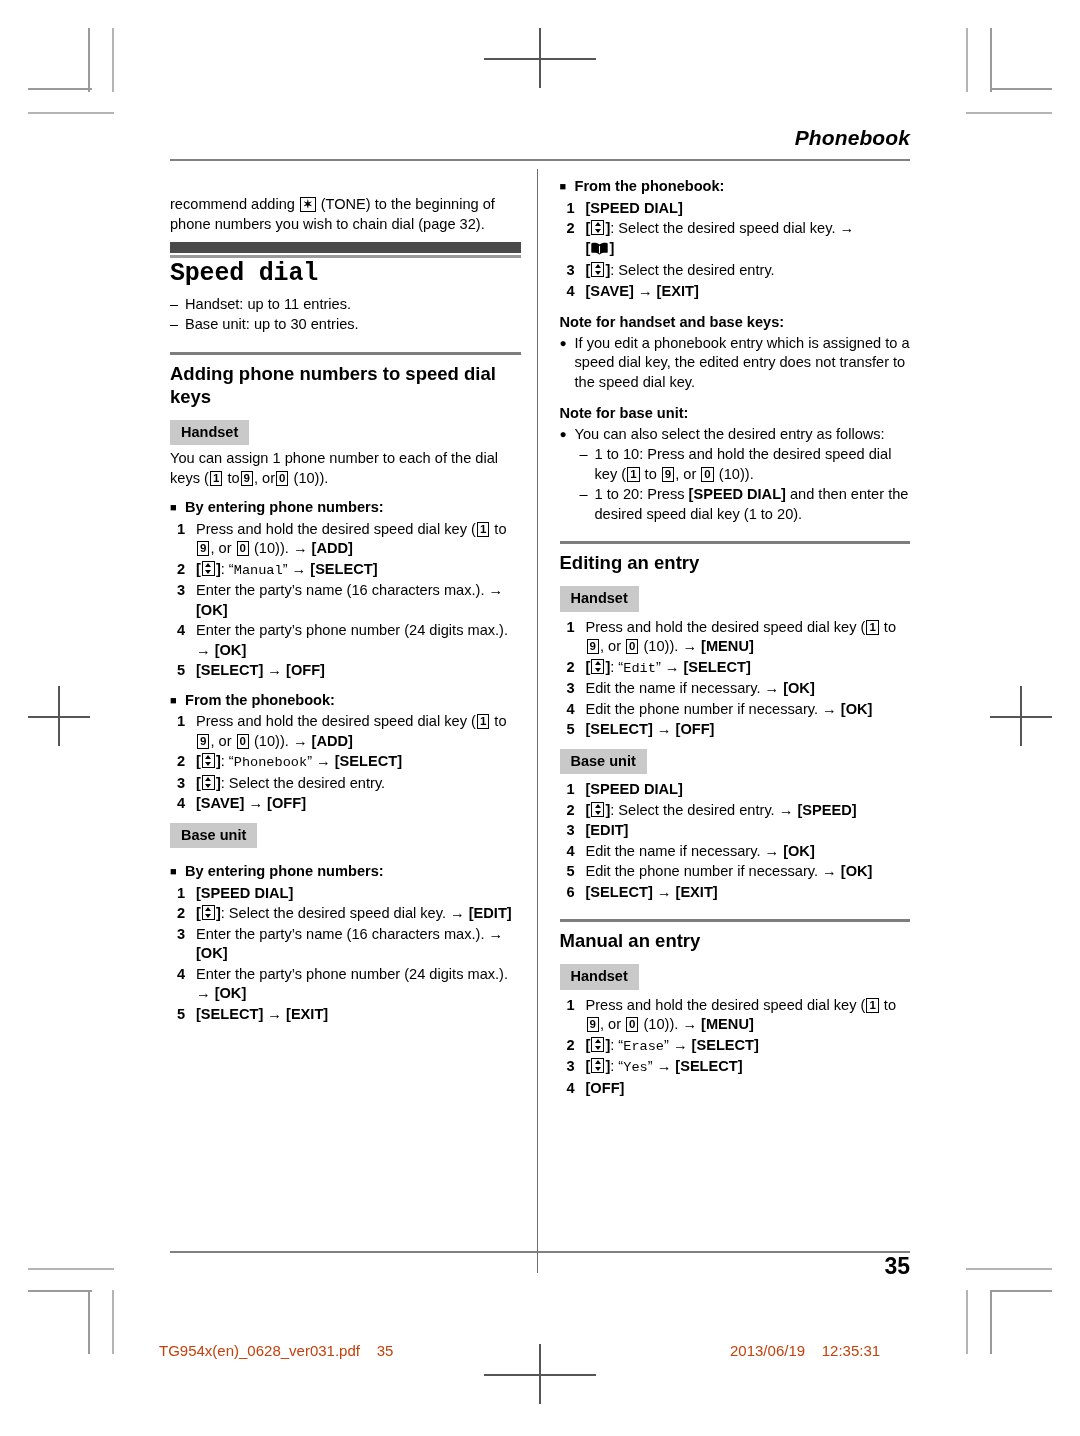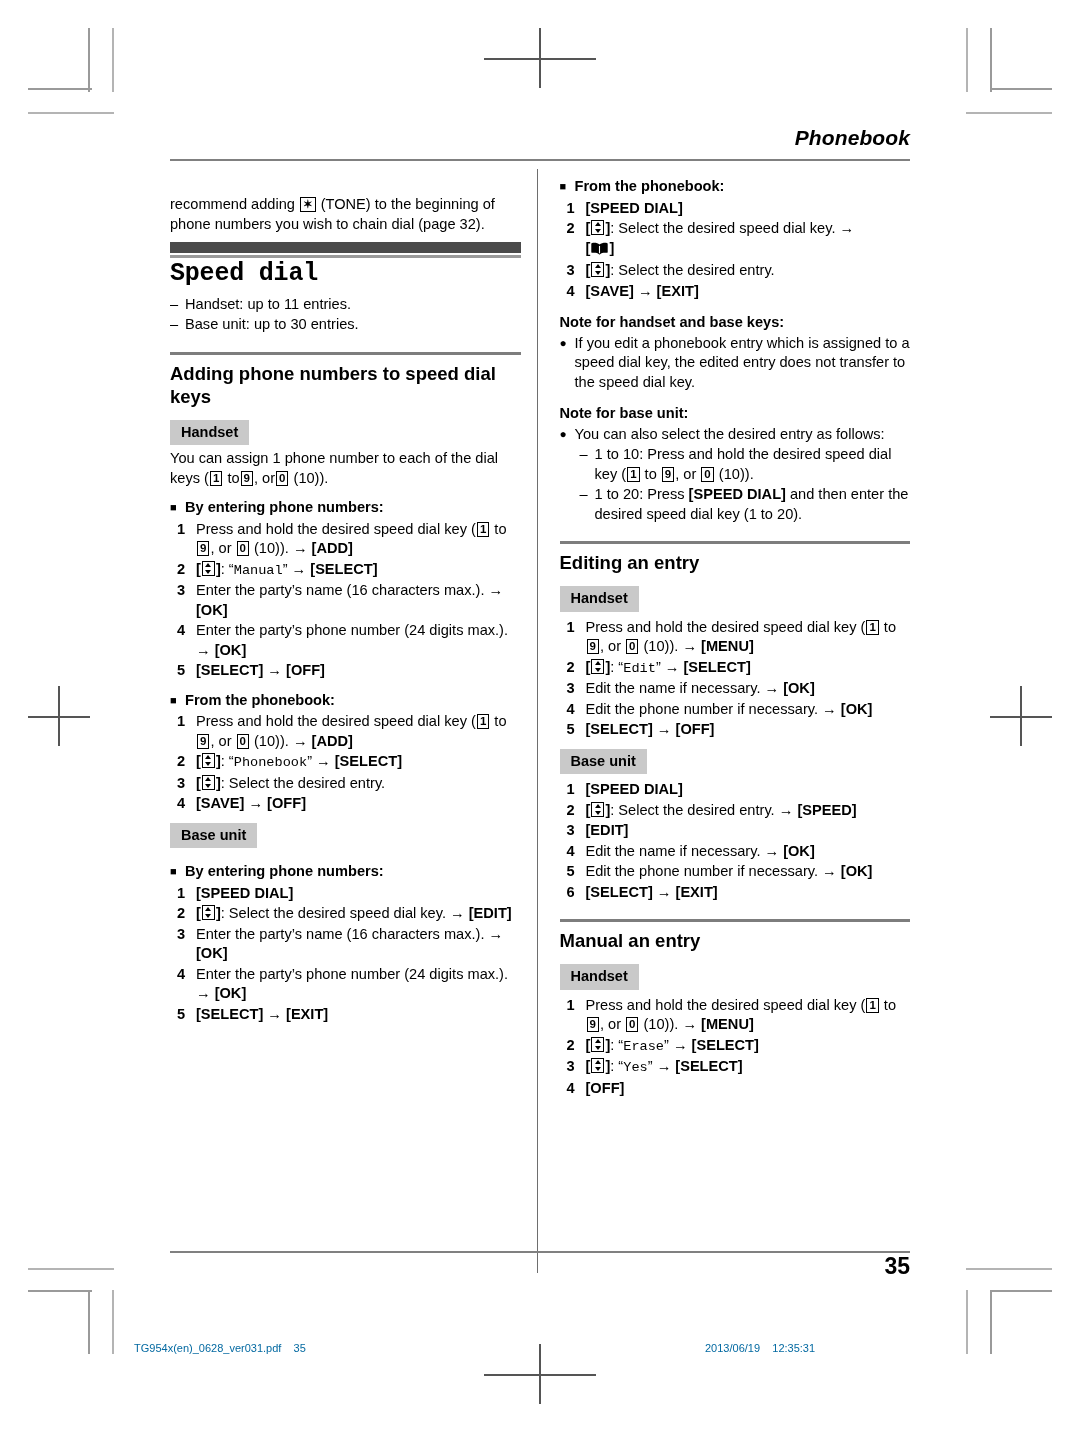--- a/index.html
+++ b/index.html
@@ -245,24 +245,25 @@
     position: absolute;
     right: 0;
     top: 2px;
     font-size: 23px;
     font-weight: bold;
   }
 
   .printinfo {
     position: absolute;
     top: 1342px;
-    font-size: 11px;
+    font-size: 15px;
     font-family: "Liberation Sans", sans-serif;
-    color: #0369a1;
+    color: #c2410c;
     white-space: pre;
+    margin-left: 25px;
   }
   .printinfo.left { left: 134px; }
   .printinfo.right { left: 705px; }
 </style>
 </head>
 <body>
 
 <div class="crop" style="left:88px;top:28px;width:2px;height:64px;"></div>
 <div class="crop" style="left:28px;top:88px;width:64px;height:2px;"></div>
 <div class="crop thin" style="left:112px;top:28px;width:2px;height:64px;"></div>

